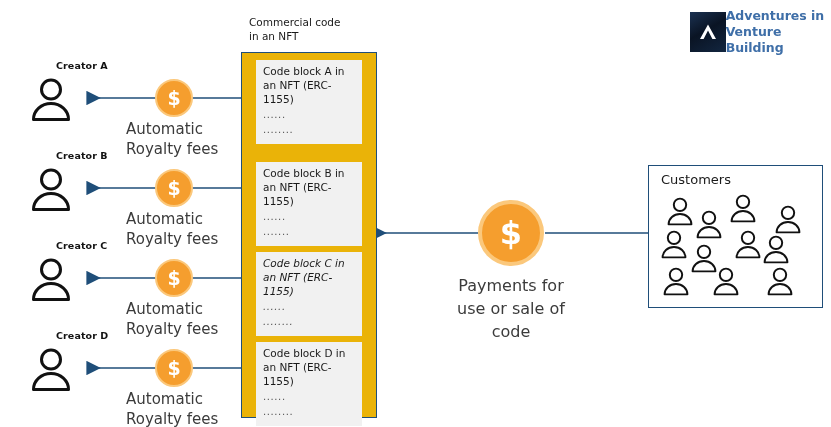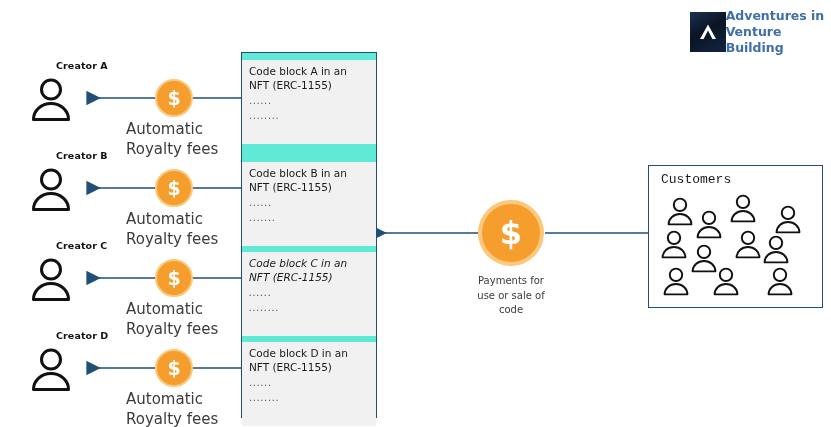--- a/index.html
+++ b/index.html
@@ -31,53 +31,55 @@
     display:flex;align-items:center;justify-content:center;
     color:#fff;font-weight:700;font-family:"DejaVu Sans","Liberation Sans",sans-serif;
     box-sizing:border-box;}
   .coin.small{width:38px;height:38px;font-size:19px;}
   .coin.big{width:66px;height:66px;font-size:32px;border-width:4px;}
 
   .fee-lbl{font-size:15px;color:#3b3b3b;text-align:left;line-height:1.3;}
 
   
   #nft-panel{position:absolute;left:241px;top:52px;width:136px;height:366px;
-    border:1.6px solid #1F4E79;background:#5eead4;box-sizing:border-box;
-    padding:4px 0;}
+    border:1.6px solid #1F4E79;background:#eab308;box-sizing:border-box;
+    padding:4px 14px;}
   .code-block{background:#f1f1f1;padding:5px 7px 6px 7px;box-sizing:border-box;}
   .cb-title{font-size:10.5px;line-height:1.32;color:#1a1a1a;}
   .cb-dots{font-size:10px;color:#555;letter-spacing:.6px;line-height:1.5;}
   #panel-title{left:249px;top:16px;font-size:10.5px;color:#1a1a1a;line-height:1.3;}
 
   
   #customers-box{position:absolute;left:648px;top:165px;width:175px;height:143px;
-    border:1.6px solid #1F4E79;background:#fff;box-sizing:border-box;font-family:Liberation Mono, monospace;}
+    border:1.6px solid #1F4E79;background:#fff;box-sizing:border-box;}
   #customers-title{position:absolute;left:12px;top:6px;font-size:13px;color:#1a1a1a;}
   .cust{position:absolute;}
 
   
   svg.wires{position:absolute;left:0;top:0;width:831px;height:427px;pointer-events:none;}
 
-  #payments-lbl{font-size:10px;color:#3b3b3b;text-align:center;line-height:1.45;}
+  #payments-lbl{font-size:16px;color:#3b3b3b;text-align:center;line-height:1.45;}
 </style>
 </head>
 <body>
 
 <div id="stage">
 
   <div id="logo">
     <div id="logo-mark">
       <svg width="22" height="22" viewBox="0 0 22 22" aria-hidden="true">
         <path d="M11 3.5 L19 18 L15.4 18 L11 9.6 L6.6 18 L3 18 Z" fill="#ffffff"></path>
       </svg>
     </div>
     <div id="logo-text">Adventures in
 Venture Building</div>
   </div>
 
+  <div class="lbl" id="panel-title">Commercial code
+in an NFT</div>
 
   <svg class="wires" aria-hidden="true">
     <defs>
       <marker id="arrowL" markerWidth="9" markerHeight="9" refX="8" refY="4.5" orient="auto" markerUnits="strokeWidth">
         <path d="M9,0 L9,9 L0,4.5 z" fill="#1F4E79"></path>
       </marker>
     </defs>
 
     <line x1="241" y1="98" x2="88" y2="98" stroke="#1F4E79" stroke-width="1.6" marker-end="url(#arrowL)"></line>
 

